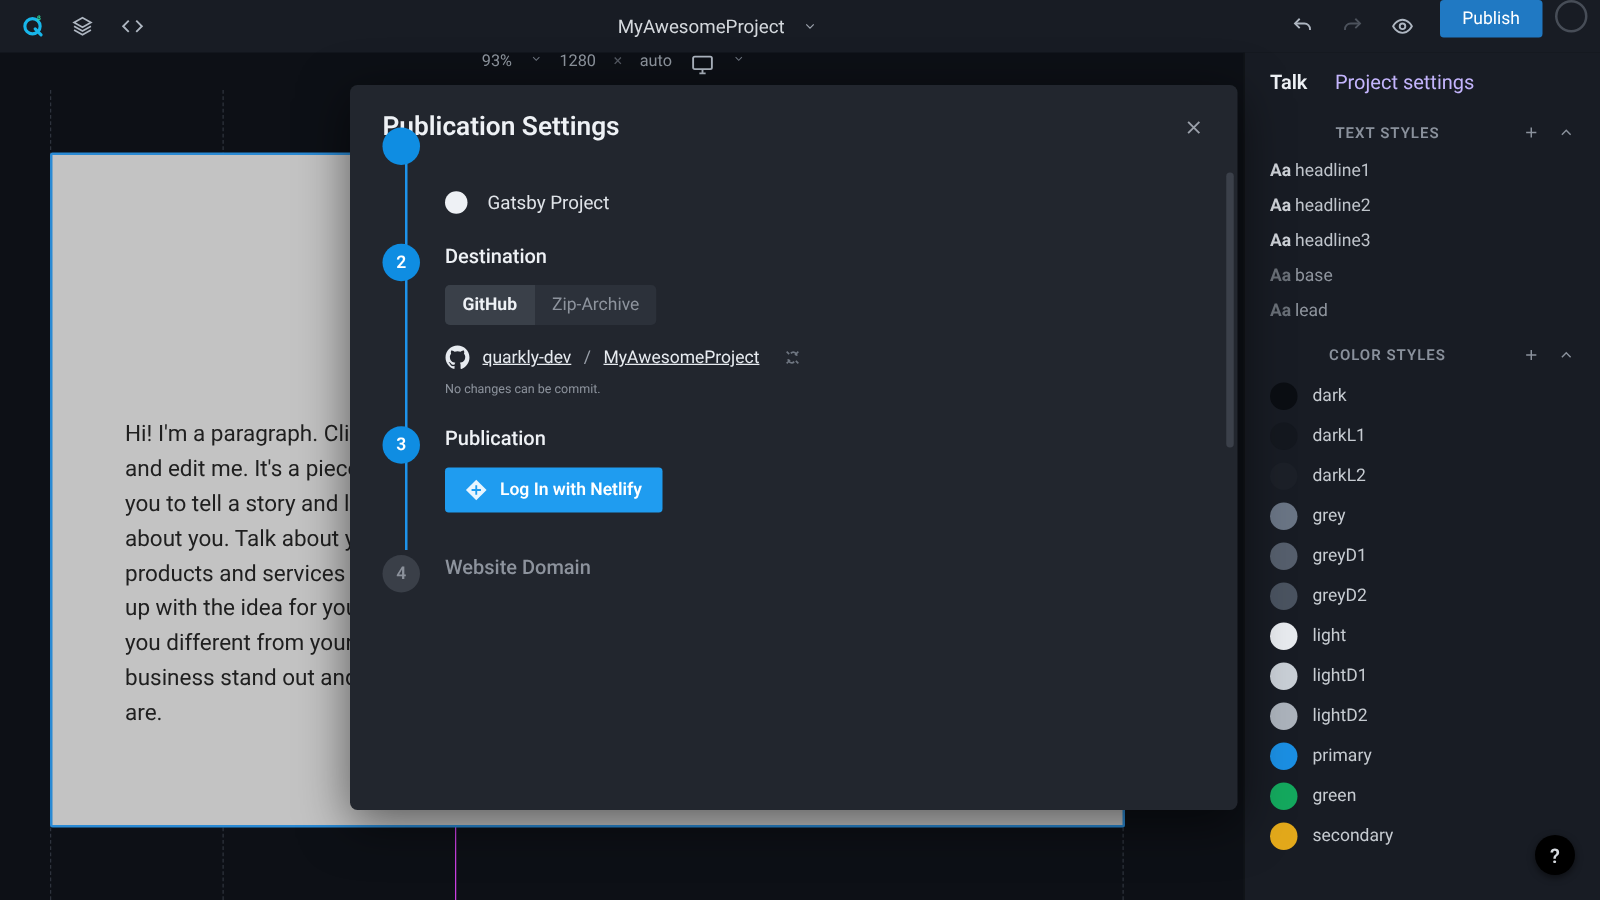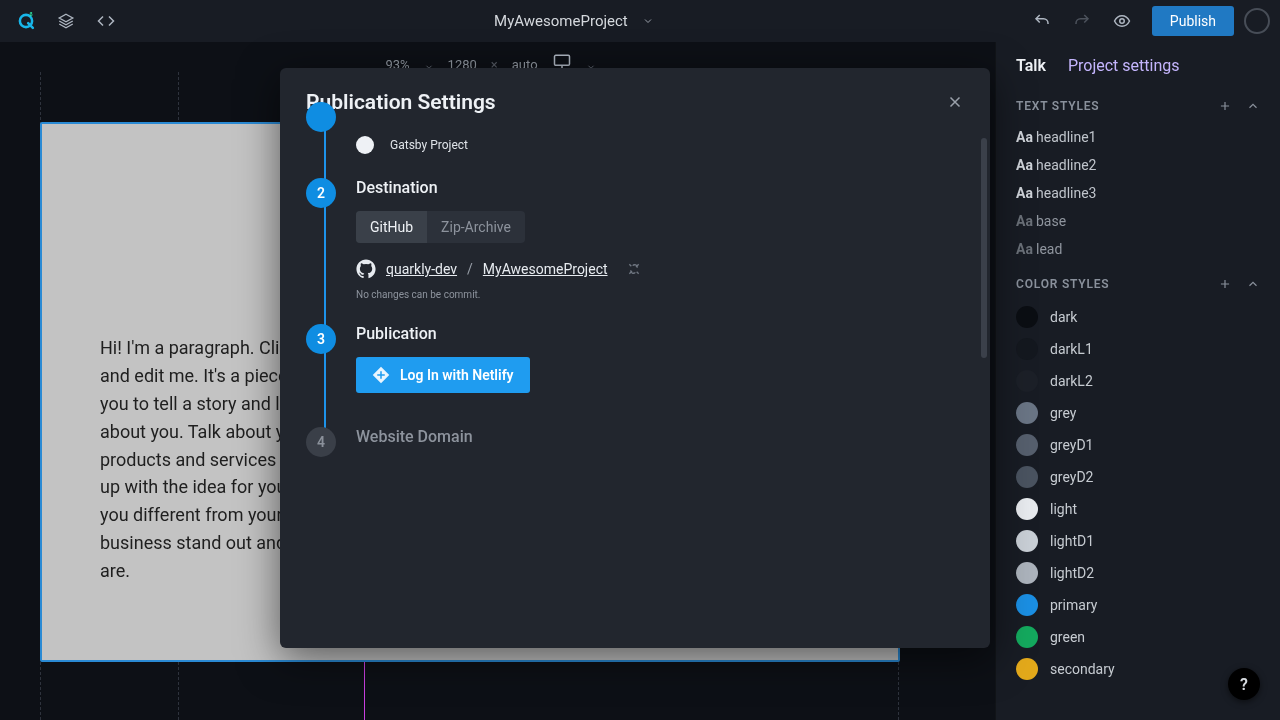--- a/index.html
+++ b/index.html
@@ -10,42 +10,42 @@
     --panel: #22262e;
     --panel2: #1b1f27;
     --topbar-h: 42px;
     --toolbar-h: 30px;
     --text-dim: #8a919c;
     --border: #2a2f39;
   }
 
   
   .topbar { position: absolute; left: 0; top: 0; right: 0; height: var(--topbar-h); background: #181c24; display: flex; align-items: center; }
-  .topbar .left, .topbar .right { display: flex; align-items: center; height: 100%; }
+  .topbar .left, .topbar .right { display: flex; align-items: flex-start; height: 100%; }
   .topbar .left { padding-left: 6px; }
   .topbar .center { flex: 1; display: flex; align-items: center; justify-content: center; gap: 14px; }
   .icon-btn { width: 40px; height: 100%; display: flex; align-items: center; justify-content: center; cursor: pointer; color: #aeb6c1; }
   .icon-btn svg { width: 18px; height: 18px; }
   .project-name { color: #d4d8dd; font-size: 15px; }
   .chevron-down { width: 12px; height: 12px; }
   .publish-btn { background: #2079c3; color: #fff; font-size: 14px; padding: 7px 18px; border-radius: 3px; margin: 0 10px; cursor: pointer; }
   .avatar { width: 26px; height: 26px; border-radius: 50%; border: 2px solid #474d57; margin-right: 10px; }
   .icon-btn.disabled { color: #4c525c; }
 
   
-  .toolbar { position: absolute; left: 0; top: var(--topbar-h); right: 299px; height: var(--toolbar-h); display: flex; align-items: flex-end; justify-content: center; gap: 14px; color: #8f969f; font-size: 13px; }
+  .toolbar { position: absolute; left: 0; top: var(--topbar-h); right: 299px; height: var(--toolbar-h); display: flex; align-items: flex-start; justify-content: center; gap: 14px; color: #8f969f; font-size: 13px; }
   .toolbar .sep { color: #555a63; }
   .toolbar svg { width: 16px; height: 16px; }
 
   
   .sidepanel { position: absolute; top: var(--topbar-h); right: 0; width: 285px; bottom: 0; background: #181c24; border-left: 1px solid #111418; }
   .tabs { display: flex; gap: 22px; padding: 14px 20px 10px; font-size: 16px; }
   .tabs .tab { color: #c4b5fd; cursor: pointer; }
   .tabs .tab.active { color: #eef1f5; font-weight: 600; }
-  .section-header { display: flex; align-items: center; padding: 14px 20px 10px; color: #8a919c; font-size: 12px; letter-spacing: 0.8px; font-weight: 600; }
+  .section-header { display: flex; align-items: center; padding: 14px 20px 10px; color: #8a919c; font-size: 12px; letter-spacing: 0.8px; font-weight: 600; text-align: center; }
   .section-header .title { flex: 1; }
   .section-header svg { width: 14px; height: 14px; margin-left: 14px; color: #8a919c; }
   .text-style { display: flex; align-items: center; gap: 0; padding: 6px 20px; font-size: 14px; color: #cfd3d9; cursor: pointer; }
   .text-style .aa { font-weight: 700; font-size: 14px; color: #cfd3d9; width: 20px; }
   .text-style.dim .aa { color: #6a7078; }
   .text-style .label { color: #bfc4cb; }
   .text-style.dim .label { color: #8f959e; }
   .color-row { display: flex; align-items: center; gap: 12px; padding: 5px 20px; font-size: 14px; color: #c6cbd1; cursor: pointer; }
   .swatch { width: 22px; height: 22px; border-radius: 50%; }
 
@@ -62,26 +62,26 @@
   .modal-header { display: flex; align-items: center; padding: 22px 26px 14px; }
   .modal-header h2 { flex: 1; font-size: 21px; font-weight: 600; color: #eef1f5; }
   .modal-body { position: relative; padding: 0 26px 26px 26px; }
   .step-rail { position: absolute; left: 44px; top: -6px; width: 2px; background: #1e93ea; }
   .step { position: relative; display: flex; gap: 20px; margin-top: 24px; }
   .step .bullet { width: 30px; height: 30px; border-radius: 50%; display: flex; align-items: center; justify-content: center; font-weight: 600; font-size: 14px; z-index: 2; flex: 0 0 30px; }
   .step .bullet.active { background: #0f8de2; color: #fff; }
   .step .bullet.muted { background: #3a3f48; color: #8b919b; }
   .step .content { flex: 1; }
   .step h3 { font-size: 16px; font-weight: 500; color: #eef1f5; }
-  .radio-row { display: flex; align-items: center; gap: 16px; margin-top: 10px; color: #dfe3e8; font-size: 12px; }
+  .radio-row { display: flex; align-items: center; gap: 16px; margin-top: 27px; color: #dfe3e8; font-size: 15px; }
   .radio { width: 18px; height: 18px; border-radius: 50%; background: #3a3f48; position: relative; }
   .radio.selected { background: #eef1f5; }
   .seg { display: inline-flex; background: #2c313a; border-radius: 4px; overflow: hidden; margin-top: 14px; }
   .seg .opt { padding: 8px 14px; font-size: 14px; color: #8d939d; cursor: pointer; }
-  .seg .opt.active { background: #3a4049; color: #eef1f5; font-weight: 400; }
+  .seg .opt.active { background: #3a4049; color: #eef1f5; font-weight: 700; }
   .gh-row { display: flex; align-items: center; gap: 10px; margin-top: 16px; font-size: 14px; }
   .gh-row a { color: #e7ebf0; text-decoration: underline; }
   .gh-row .slash { color: #9aa0aa; }
   .hint { color: #8d939d; font-size: 10px; margin-top: 10px; }
   .netlify-btn { display: inline-flex; align-items: center; gap: 10px; background: #1f9cf0; color: #fff; font-weight: 600; font-size: 14px; padding: 9px 16px; border-radius: 3px; margin-top: 14px; cursor: pointer; }
   .netlify-btn svg { width: 18px; height: 18px; }
   .radio-rows-offset { margin-left: 50px; margin-top: -8px; }
 
   
   .help-fab { position: absolute; right: 20px; bottom: 20px; width: 32px; height: 32px; border-radius: 50%; background: #000; color: #d7dbe0; display: flex; align-items: center; justify-content: center; font-size: 16px; font-weight: 600; box-shadow: 0 2px 6px rgba(0,0,0,.5); cursor: pointer; }

